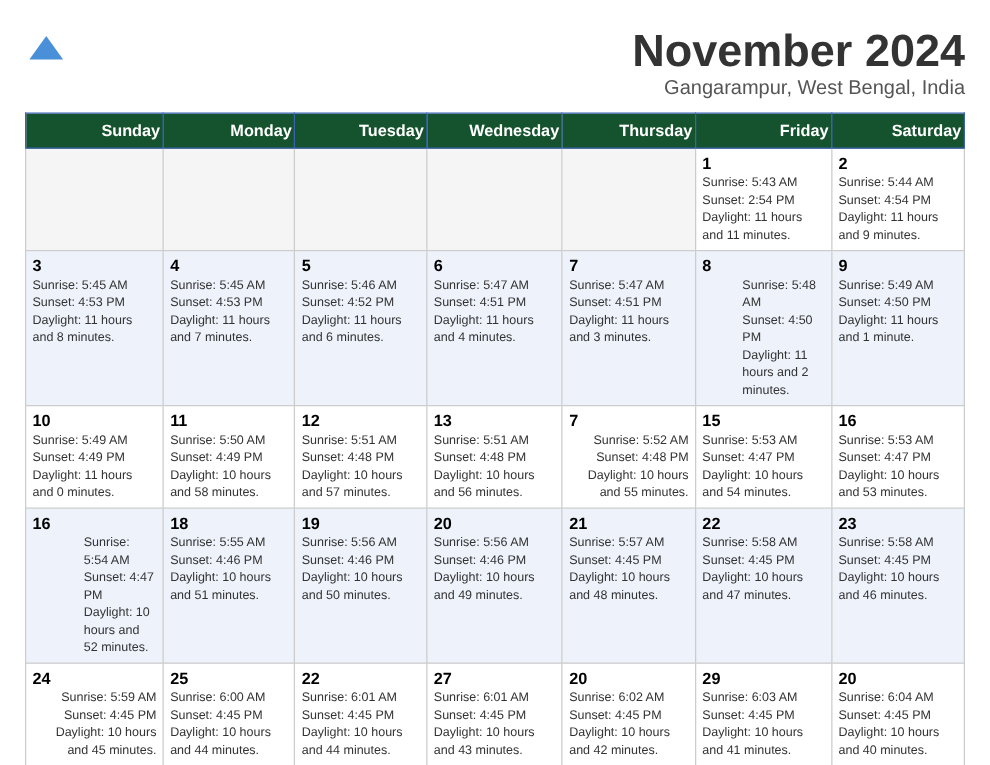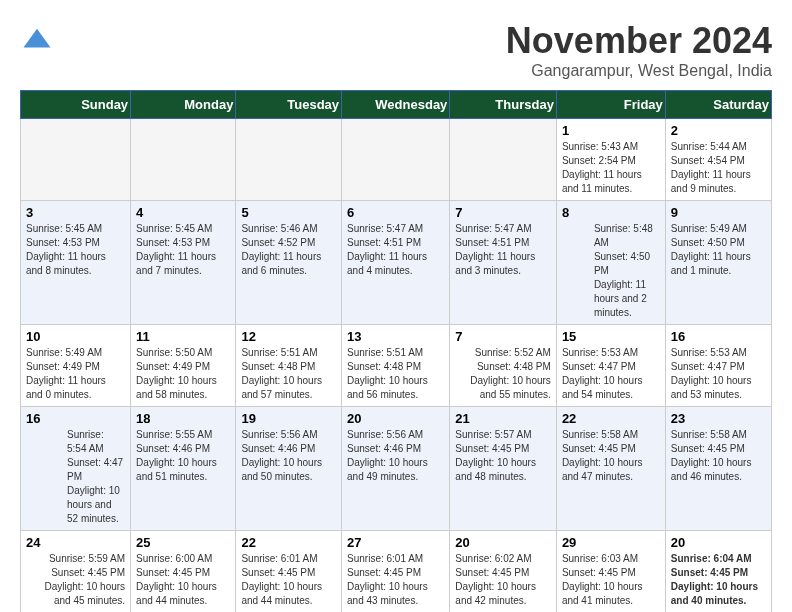--- a/index.html
+++ b/index.html
@@ -301,19 +301,19 @@
 Daylight: 10 hours and 42 minutes.</div>
         </td>
         <td>
           <span class="day-number">29</span>
           <div class="day-info" style="white-space: pre-line;">Sunrise: 6:03 AM
 Sunset: 4:45 PM
 Daylight: 10 hours and 41 minutes.</div>
         </td>
         <td>
           <span class="day-number">20</span>
-          <div class="day-info" style="white-space: pre-line; font-weight: bold;">Sunrise: 6:04 AM
+          <div class="day-info" style="white-space: pre-line;">Sunrise: 6:04 AM
 Sunset: 4:45 PM
 Daylight: 10 hours and 40 minutes.</div>
         </td>
       </tr>
     </tbody>
 </table>
 
 </body></html>

